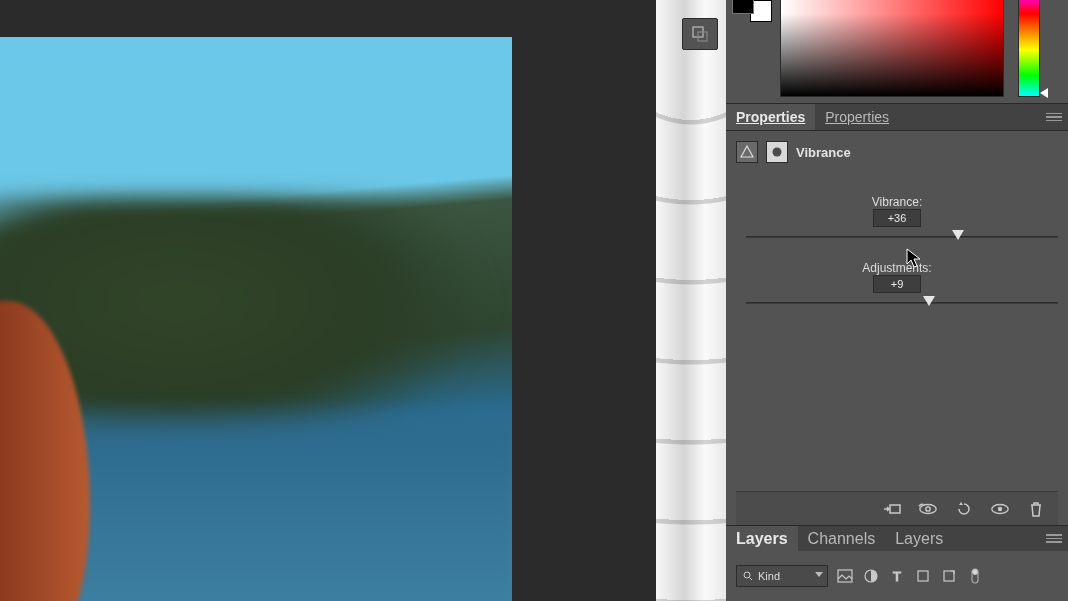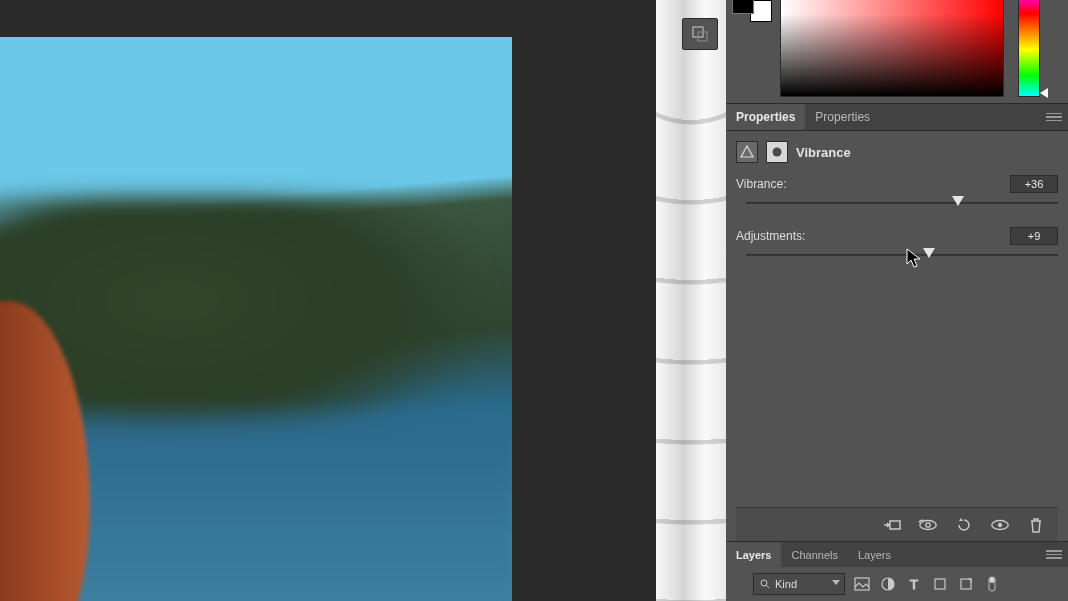--- a/index.html
+++ b/index.html
@@ -76,45 +76,45 @@
   .hue-arrow{
     position:absolute; left:314px; top:88px; width:0;height:0;
     border-top:5px solid transparent;border-bottom:5px solid transparent;border-right:8px solid #fff;
   }
 
   .panel-tabs {
     height: 28px; background:#424242; border-top:1px solid #2a2a2a; border-bottom:1px solid #2a2a2a;
     display:flex; align-items:stretch; position:relative;
   }
   .panel-tabs .tab {
-    padding:0 10px; font-size:12px; color:#b8b8b8; display:flex; align-items:center; cursor:default;
+    padding:0 10px; font-size:14px; color:#b8b8b8; display:flex; align-items:center; cursor:default;text-decoration:underline;
   }
   .panel-tabs .tab.active { background:#535353; color:#e8e8e8; font-weight:600; }
   .panel-tabs .menu {
     position:absolute; right:6px; top:0; bottom:0; width:16px; display:flex; flex-direction:column; justify-content:center; gap:2px;
   }
   .panel-tabs .menu span{height:1.5px;background:#999;}
 
   .props-body {
     flex:1 1 auto; background:#535353; padding:8px 10px 0 10px; position:relative; display:flex; flex-direction:column;
   }
   .adj-header {
-    display:flex; align-items:center; gap:8px; height:26px; margin-bottom:4px;
+    display:flex; align-items:center; gap:8px; height:26px; margin-bottom:24px;
   }
   .adj-icon1 {
     width:22px;height:22px;border:1px solid #2b2b2b;background:#6a6a6a;display:flex;align-items:center;justify-content:center;
   }
   .adj-icon1 svg{width:14px;height:14px;}
   .adj-icon2 {
     width:22px;height:22px;border:1px solid #2b2b2b;background:#d8d8d8;display:flex;align-items:center;justify-content:center;
   }
   .adj-title { color:#e3e3e3; font-size:13px; font-weight:600; }
 
   .slider-block { margin-top:6px; }
-  .slider-row { display:flex; justify-content:space-between; align-items:center; color:#ddd; font-size:12px; }
+  .slider-row { display:flex; justify-content:center; align-items:center; color:#ddd; font-size:12px;flex-direction:column; }
   .slider-val {
     width:48px; height:18px; background:#3e3e3e; border:1px solid #2b2b2b; color:#eaeaea;
     font-size:11px; text-align:center; line-height:16px;
   }
   .slider-track {
     position:relative; height:16px; margin:2px 0 10px 10px;
   }
   .slider-track .rail{
     position:absolute; left:0; right:0; top:7px; height:2px; background:#3a3a3a;
     border-top:1px solid #2d2d2d;
@@ -128,27 +128,27 @@
   }
 
   .props-foot {
     height:34px; border-top:1px solid #3a3a3a; background:#4c4c4c;
     display:flex; align-items:center; justify-content:flex-end; gap:16px; padding:0 12px;
   }
   .foot-ico { width:20px;height:18px; display:flex;align-items:center;justify-content:center; }
   .foot-ico svg{stroke:#c8c8c8;fill:none;stroke-width:1.5;}
 
   .layers-tabs { height:26px; background:#424242; border-top:1px solid #2a2a2a; display:flex; align-items:stretch; position:relative;}
-  .layers-tabs .tab{ padding:0 10px; font-size:11px; color:#b8b8b8; display:flex;align-items:center;}
+  .layers-tabs .tab{ padding:0 10px; font-size:16px; color:#b8b8b8; display:flex;align-items:center;}
   .layers-tabs .tab.active{ background:#535353; color:#e8e8e8; font-weight:600;}
   .layers-tabs .menu{position:absolute; right:6px; top:0; bottom:0; width:16px; display:flex; flex-direction:column; justify-content:center; gap:2px;}
   .layers-tabs .menu span{height:1.5px;background:#999;}
 
   .layers-toolbar {
-    height:34px; background:#535353; display:flex; align-items:center; gap:8px; padding:0 27px;
+    height:50px; background:#535353; display:flex; align-items:center; gap:8px; padding:0 10px;
   }
   .filter-select{
     width:92px;height:22px;background:#4a4a4a;border:1px solid #2b2b2b;color:#ddd;font-size:11px;
     display:flex;align-items:center;gap:5px;padding:0 6px;position:relative;
   }
   .filter-select .chev{position:absolute;right:4px;top:6px;width:0;height:0;border-left:4px solid transparent;border-right:4px solid transparent;border-top:5px solid #bbb;}
   .lt-ico{width:18px;height:18px;display:flex;align-items:center;justify-content:center;}
   .lt-ico svg{stroke:#c8c8c8;fill:#c8c8c8;stroke-width:1.2;}
 
   .tool-cell{

